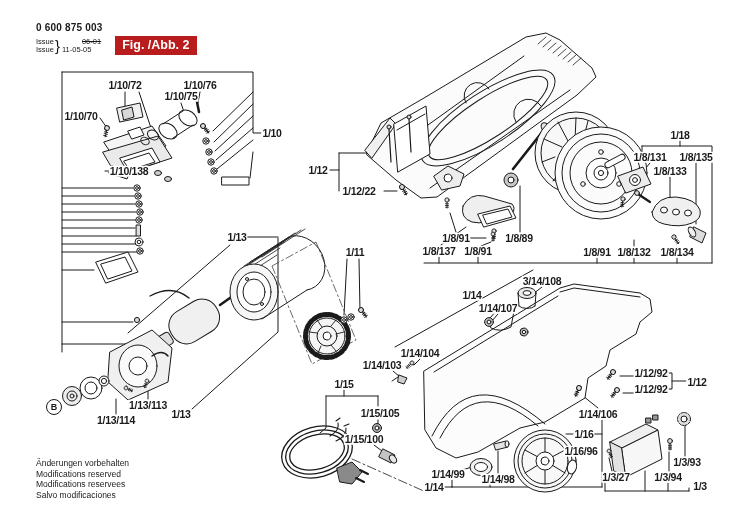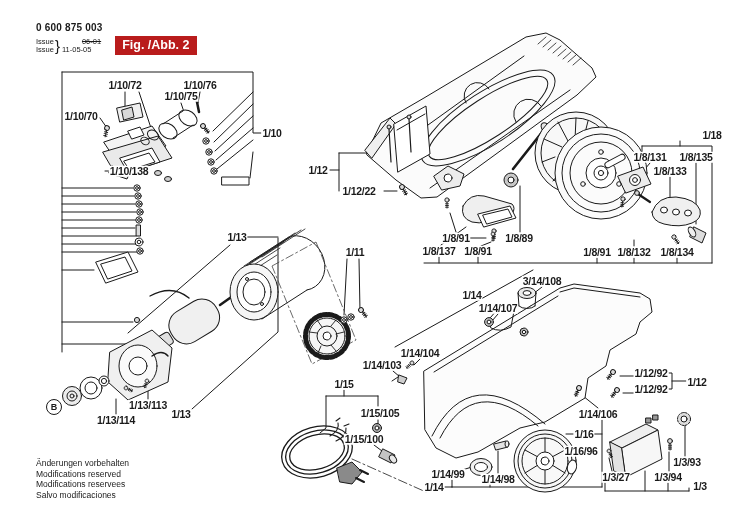--- a/index.html
+++ b/index.html
@@ -276,21 +276,21 @@
       <div class="part-label" style="left: 125px; top: 85px;">1/10/72</div>
       <div class="part-label" style="left: 200px; top: 85px;">1/10/76</div>
       <div class="part-label" style="left: 181px; top: 96px;">1/10/75</div>
       <div class="part-label" style="left: 81px; top: 116px;">1/10/70</div>
       <div class="part-label" style="left: 272px; top: 133px;">1/10</div>
       <div class="part-label" style="left: 83px; top: 171px; margin-left: 46px;">1/10/138</div>
       <div class="part-label" style="left: 318px; top: 170px;">1/12</div>
       <div class="part-label" style="left: 359px; top: 191px;">1/12/22</div>
       <div class="part-label" style="left: 237px; top: 237px;">1/13</div>
       <div class="part-label" style="left: 355px; top: 252px;">1/11</div>
-      <div class="part-label" style="left: 712px; top: 135px;">1/18</div>
+      <div class="part-label" style="left: 680px; top: 135px;">1/18</div>
       <div class="part-label" style="left: 650px; top: 157px;">1/8/131</div>
       <div class="part-label" style="left: 696px; top: 157px;">1/8/135</div>
       <div class="part-label" style="left: 670px; top: 171px;">1/8/133</div>
       <div class="part-label" style="left: 456px; top: 238px;">1/8/91</div>
       <div class="part-label" style="left: 519px; top: 238px;">1/8/89</div>
       <div class="part-label" style="left: 439px; top: 251px;">1/8/137</div>
       <div class="part-label" style="left: 478px; top: 251px;">1/8/91</div>
       <div class="part-label" style="left: 597px; top: 252px;">1/8/91</div>
       <div class="part-label" style="left: 634px; top: 252px;">1/8/132</div>
       <div class="part-label" style="left: 677px; top: 252px;">1/8/134</div>

